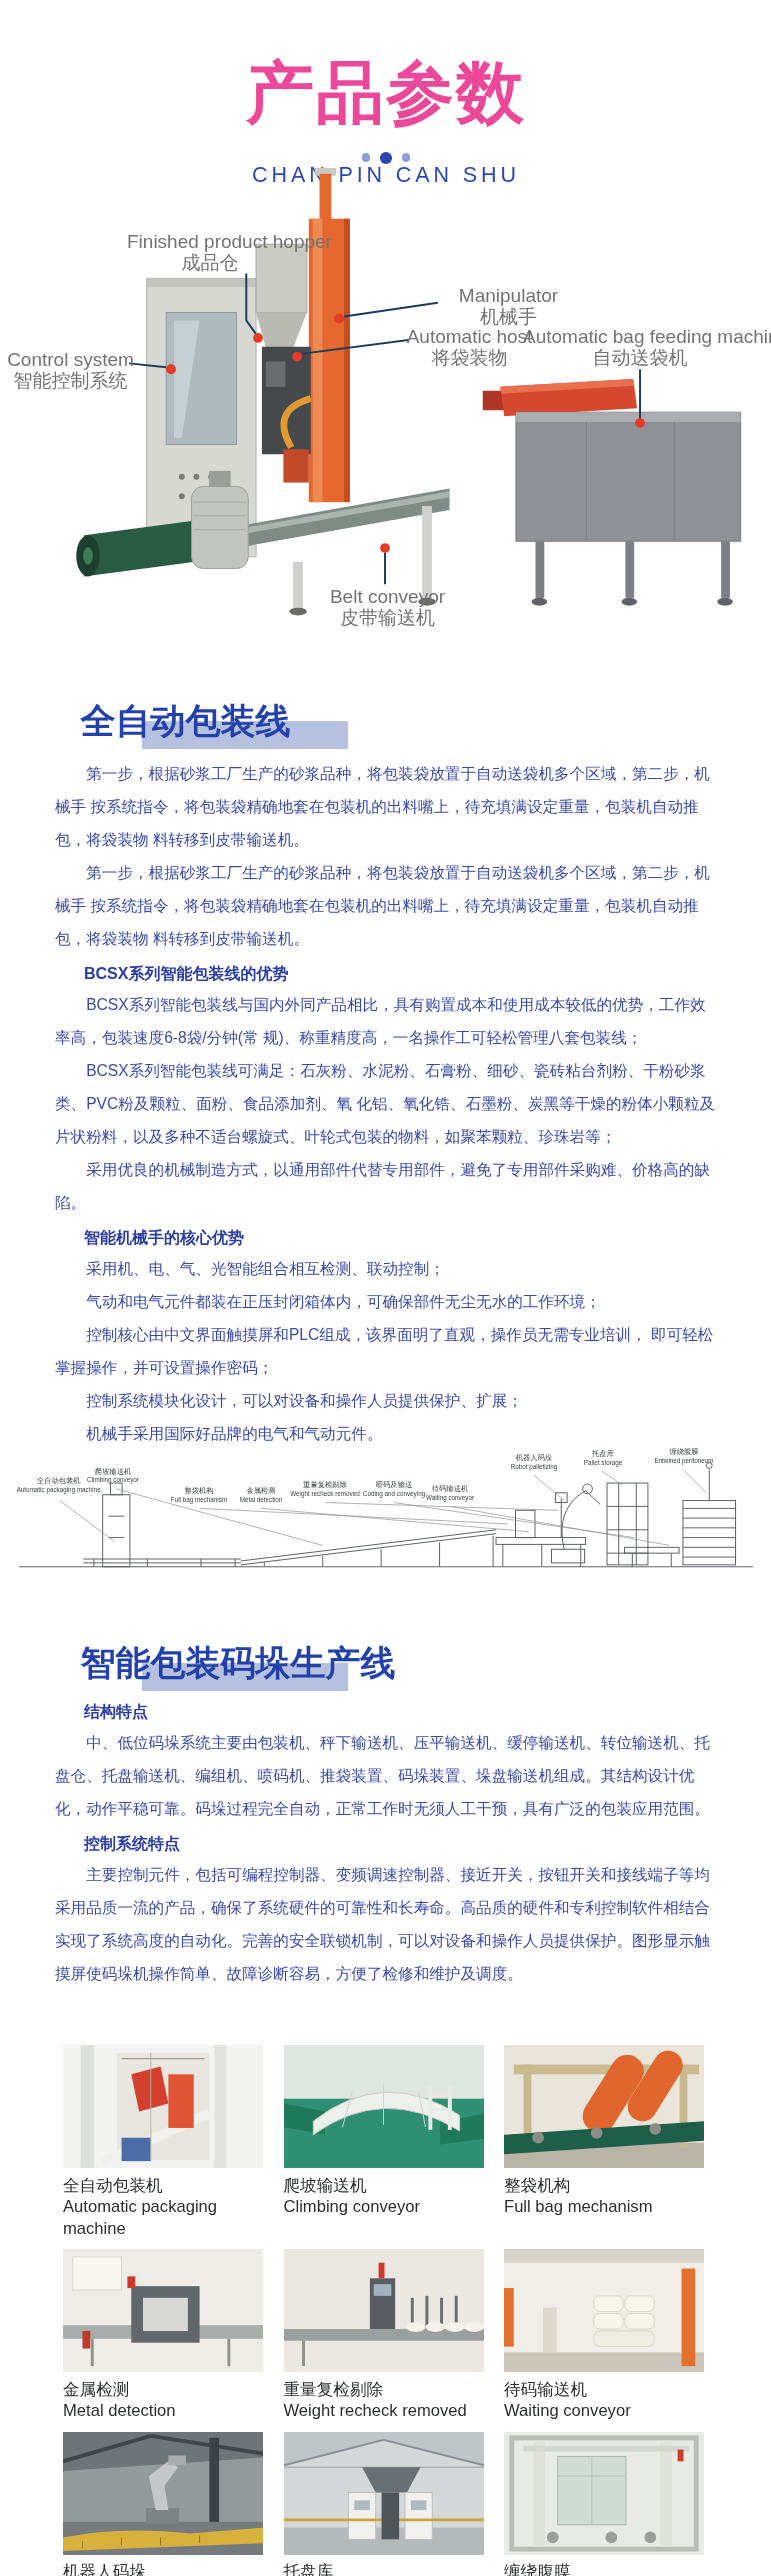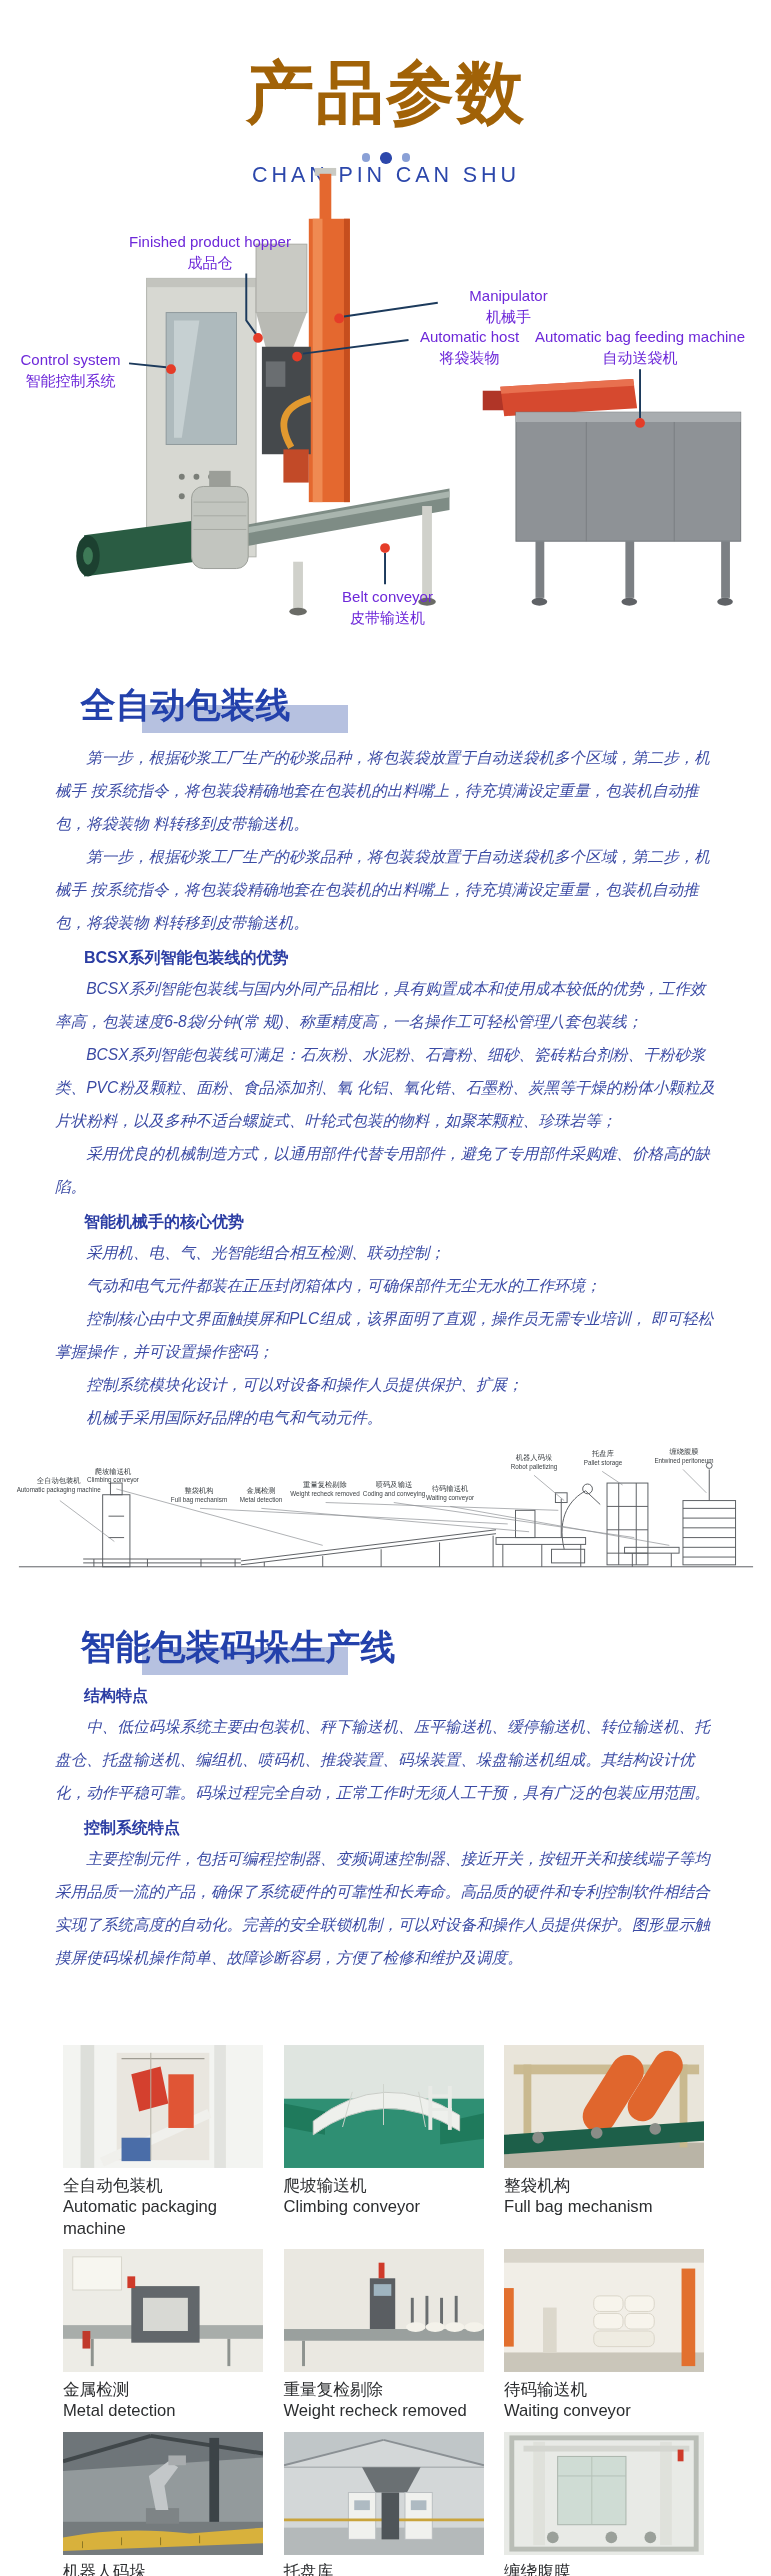--- a/index.html
+++ b/index.html
@@ -1,38 +1,38 @@
 <!DOCTYPE html>
 <html><head>
 <meta charset="utf-8">
 <style>
   html,body{margin:0;padding:0;background:#ffffff;}
   .page{position:relative;width:772px;height:2576px;background:#fff;overflow:hidden;
         font-family:"Liberation Sans","DejaVu Sans",sans-serif;}
   
   .title{position:absolute;top:51px;left:0;width:772px;text-align:center;
-         font-size:68px;line-height:82px;font-weight:bold;color:#a16207;letter-spacing:2px;}
+         font-size:68px;line-height:82px;font-weight:bold;color:#ec4899;letter-spacing:2px;}
   .dots{position:absolute;top:148px;left:0;width:772px;text-align:center;}
   .dots i{display:inline-block;border-radius:50%;margin:0 4.9px;vertical-align:middle;}
   .dots .d-s{width:8.8px;height:8.8px;background:#8aa0d6;}
   .dots .d-b{width:11.7px;height:11.7px;background:#2c47ab;}
   .subtitle{position:absolute;top:163px;left:0;width:772px;text-align:center;
             font-size:21.5px;color:#2c47ab;letter-spacing:3.9px;}
   
   .hero{position:absolute;top:0;left:0;width:772px;height:650px;}
   .hero svg{position:absolute;top:166px;left:0;}
-  .callout{position:absolute;text-align:center;color:#6d28d9;font-size:15px;line-height:20.5px;font-weight:500;}
+  .callout{position:absolute;text-align:center;color:#737373;font-size:19px;line-height:20.5px;font-weight:500;}
   .callout .en{white-space:nowrap;}
   
-  .sec{position:absolute;left:55px;width:662px;color:#3a4aa4;}
+  .sec{position:absolute;left:55px;width:662px;color:#3a4aa4;margin-top:16px;}
   .sec h2{position:relative;margin:0 0 13.7px 25.4px;font-size:35px;line-height:45px;color:#2341ab;z-index:0;}
   .sec h2 .hbar{position:absolute;left:62px;top:23.4px;width:206px;height:28px;background:#b6c1e0;z-index:0;}
   .sec h2 .htext{position:relative;z-index:1;}
   .sec h3{margin:5.9px 0 2px 29px;font-size:16px;line-height:25.4px;color:#2b3da3;}
-  .sec p{margin:0;font-size:15.6px;line-height:33px;font-style:italic;}
+  .sec p{margin:0;font-size:15.6px;line-height:33px;}
   .sec p.ind{text-indent:2em;}
   
   .diagram{position:absolute;top:1448px;left:0;width:772px;height:148px;}
   .dlabel{position:absolute;width:94px;text-align:center;color:#3c4044;}
   .dlabel .zh{font-size:7.3px;line-height:8.8px;}
   .dlabel .en{font-size:6.3px;line-height:7.8px;}
   
   .gallery{position:absolute;top:2045px;left:63px;width:645px;display:grid;
            grid-template-columns:repeat(3,200px);column-gap:20.5px;row-gap:9.8px;}
   .gallery figure{margin:0;}

